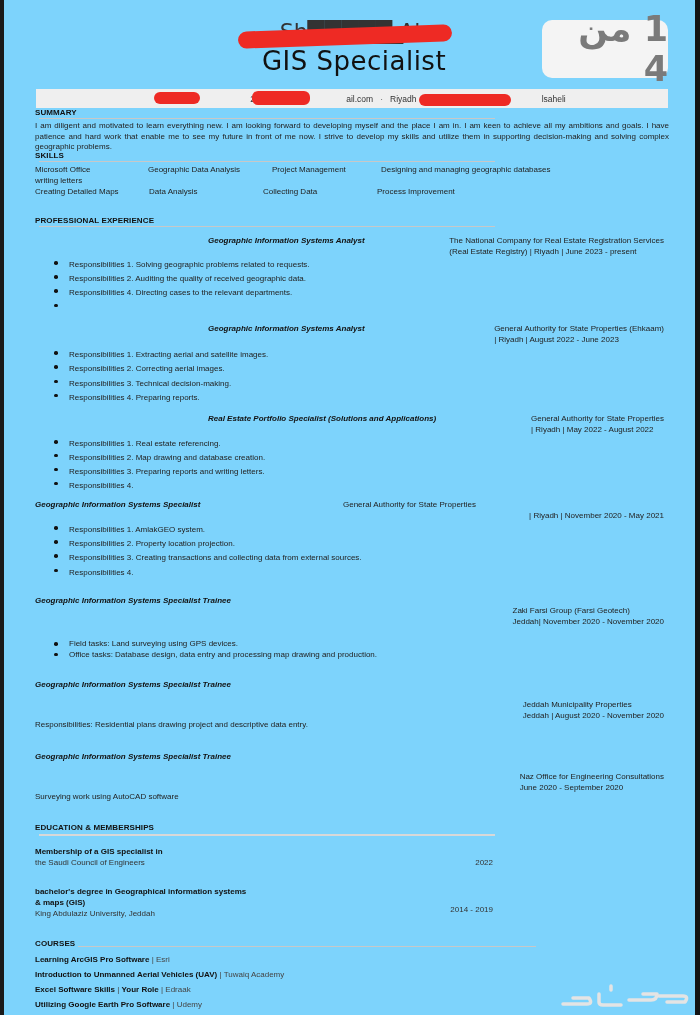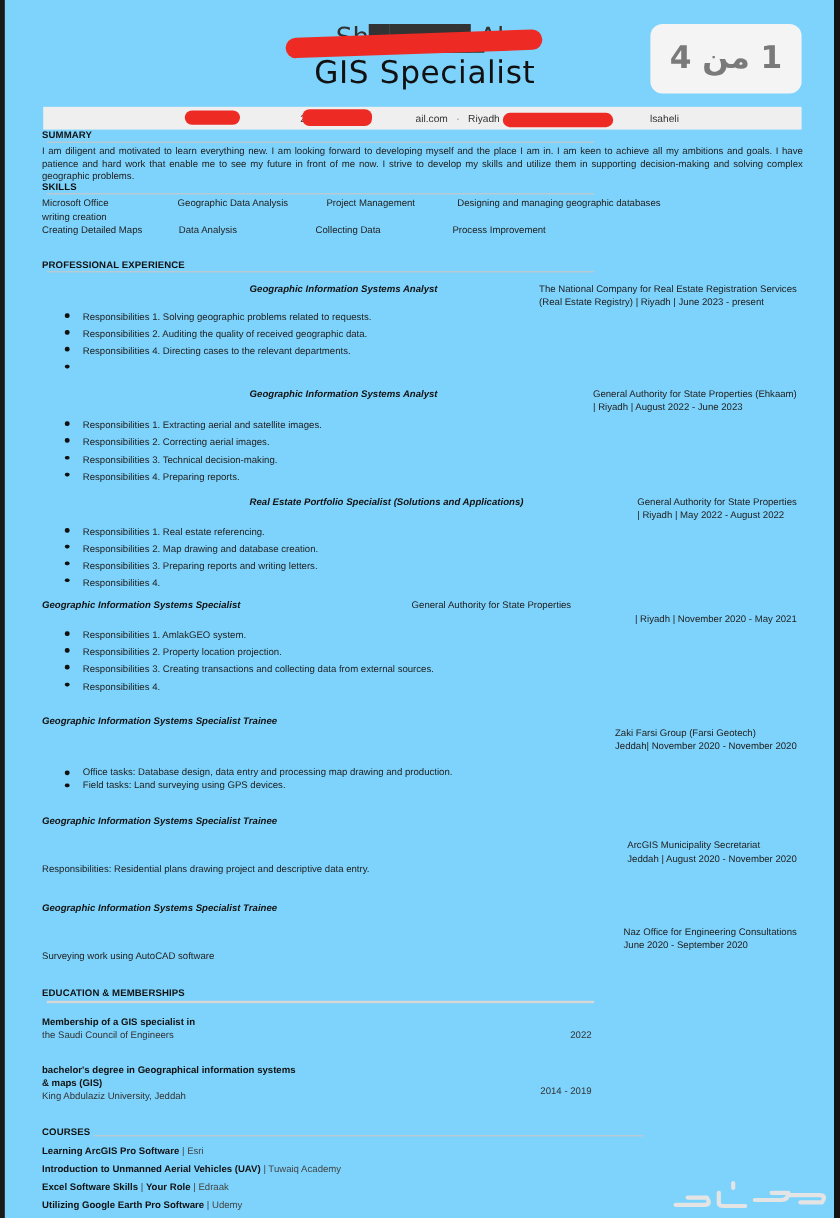--- a/index.html
+++ b/index.html
@@ -9,21 +9,21 @@
   .frame-left { position: absolute; left: 0; top: 0; width: 4px; height: 1015px; background: #1a1a1a; }
   .frame-right { position: absolute; right: 0; top: 0; width: 5px; height: 1015px; background: #141414; }
   .page { position: absolute; left: 4px; top: 0; width: 691px; height: 1015px; background: #7dd3fc; overflow: hidden; }
 
   .name-line { position: absolute; left: 255px; top: 20px; width: 190px; height: 24px; font-family: "DejaVu Sans", sans-serif; font-size: 22px; color: #333; text-align: center; line-height: 24px; overflow: hidden; }
   .redact { position: absolute; background: #ee2a24; border-radius: 10px; }
   .redact.name { left: 234px; top: 28px; width: 214px; height: 17px; transform: rotate(-2deg); border-radius: 12px; }
   .title { position: absolute; left: 0; width: 800px; top: 46px; text-align: center; font-family: "DejaVu Sans", sans-serif; font-size: 26px; color: #111; letter-spacing: 0.5px; }
   .title span { display: inline-block; margin-left: -100px; }
 
-  .page-badge { position: absolute; left: 538px; top: 20px; width: 126px; height: 58px; background: #f4f4f4; border-radius: 10px; display: flex; align-items: center; justify-content: center; font-family: "DejaVu Sans", sans-serif; font-weight: bold; font-size: 26px; color: #7a7a7a; direction: rtl; }
+  .page-badge { position: absolute; left: 538px; top: 20px; width: 126px; height: 58px; background: #f4f4f4; border-radius: 10px; display: flex; align-items: center; justify-content: center; font-family: "DejaVu Sans", sans-serif; font-weight: bold; font-size: 35px; color: #7a7a7a; direction: rtl; }
 
   .contact-bar { position: absolute; left: 32px; top: 89px; width: 632px; height: 19px; background: #efefef; font-size: 8.5px; color: #333; display: flex; align-items: center; justify-content: center; }
   .contact-bar .item { margin: 0 4px; white-space: nowrap; }
   .contact-bar .sep { color: #666; margin: 0 3px; }
   .redact.phone { left: 150px; top: 92px; width: 46px; height: 12px; border-radius: 8px; }
   .redact.email { left: 248px; top: 91px; width: 58px; height: 14px; border-radius: 6px; }
   .redact.web { left: 415px; top: 94px; width: 92px; height: 12px; border-radius: 7px; }
 
   .sec-h { position: absolute; left: 31px; font-size: 8px; font-weight: bold; color: #111; text-transform: uppercase; letter-spacing: 0.1px; }
   .rule { position: absolute; left: 35px; height: 1px; background: #c8c8c8; }
@@ -79,21 +79,21 @@
   <div class="sec-h" style="top:108px">SUMMARY</div>
   <div class="rule" style="top:118px; width:456px"></div>
   <div class="summary">I am diligent and motivated to learn everything new. I am looking forward to developing myself and the place I am in. I am keen to achieve all my ambitions and goals. I have patience and hard work that enable me to see my future in front of me now. I strive to develop my skills and utilize them in supporting decision-making and solving complex geographic problems.</div>
 
   <div class="sec-h" style="top:151px">SKILLS</div>
   <div class="rule" style="top:161px; width:456px"></div>
   <div class="skill" style="left:31px; top:165px">Microsoft Office</div>
   <div class="skill" style="left:144px; top:165px">Geographic Data Analysis</div>
   <div class="skill" style="left:268px; top:165px">Project Management</div>
   <div class="skill" style="left:377px; top:165px">Designing and managing geographic databases</div>
-  <div class="skill" style="left:31px; top:176px">writing creation</div>
+  <div class="skill" style="left:31px; top:176px">writing letters</div>
   <div class="skill" style="left:31px; top:187px">Creating Detailed Maps</div>
   <div class="skill" style="left:145px; top:187px">Data Analysis</div>
   <div class="skill" style="left:259px; top:187px">Collecting Data</div>
   <div class="skill" style="left:373px; top:187px">Process Improvement</div>
 
   <div class="sec-h" style="top:216px">PROFESSIONAL EXPERIENCE</div>
   <div class="rule" style="top:226px; width:456px"></div>
 
   <div class="job-title" style="left:204px; top:236px">Geographic Information Systems Analyst</div>
   <div class="org" style="top:235px">
@@ -140,27 +140,27 @@
     <li>Responsibilities 3. Creating transactions and collecting data from external sources.</li>
     <li>Responsibilities 4.</li>
   </ul>
 
   <div class="job-title" style="left:31px; top:596px">Geographic Information Systems Specialist Trainee</div>
   <div class="org" style="top:605px">
     <div>Zaki Farsi Group (Farsi Geotech)</div>
     <div>Jeddah| November 2020 - November 2020</div>
   </div>
   <ul class="bullets" style="top:639px; line-height:10.5px">
+    <li>Field tasks: Land surveying using GPS devices.</li>
     <li>Office tasks: Database design, data entry and processing map drawing and production.</li>
-    <li>Field tasks: Land surveying using GPS devices.</li>
   </ul>
 
   <div class="job-title" style="left:31px; top:680px">Geographic Information Systems Specialist Trainee</div>
   <div class="org" style="top:699px">
-    <div>ArcGIS Municipality Secretariat</div>
+    <div>Jeddah Municipality Properties</div>
     <div>Jeddah | August 2020 - November 2020</div>
   </div>
   <div class="plain" style="top:720px">Responsibilities: Residential plans drawing project and descriptive data entry.</div>
 
   <div class="job-title" style="left:31px; top:752px">Geographic Information Systems Specialist Trainee</div>
   <div class="org" style="top:771px">
     <div>Naz Office for Engineering Consultations</div>
     <div>June 2020 - September 2020</div>
   </div>
   <div class="plain" style="top:792px">Surveying work using AutoCAD software</div>

